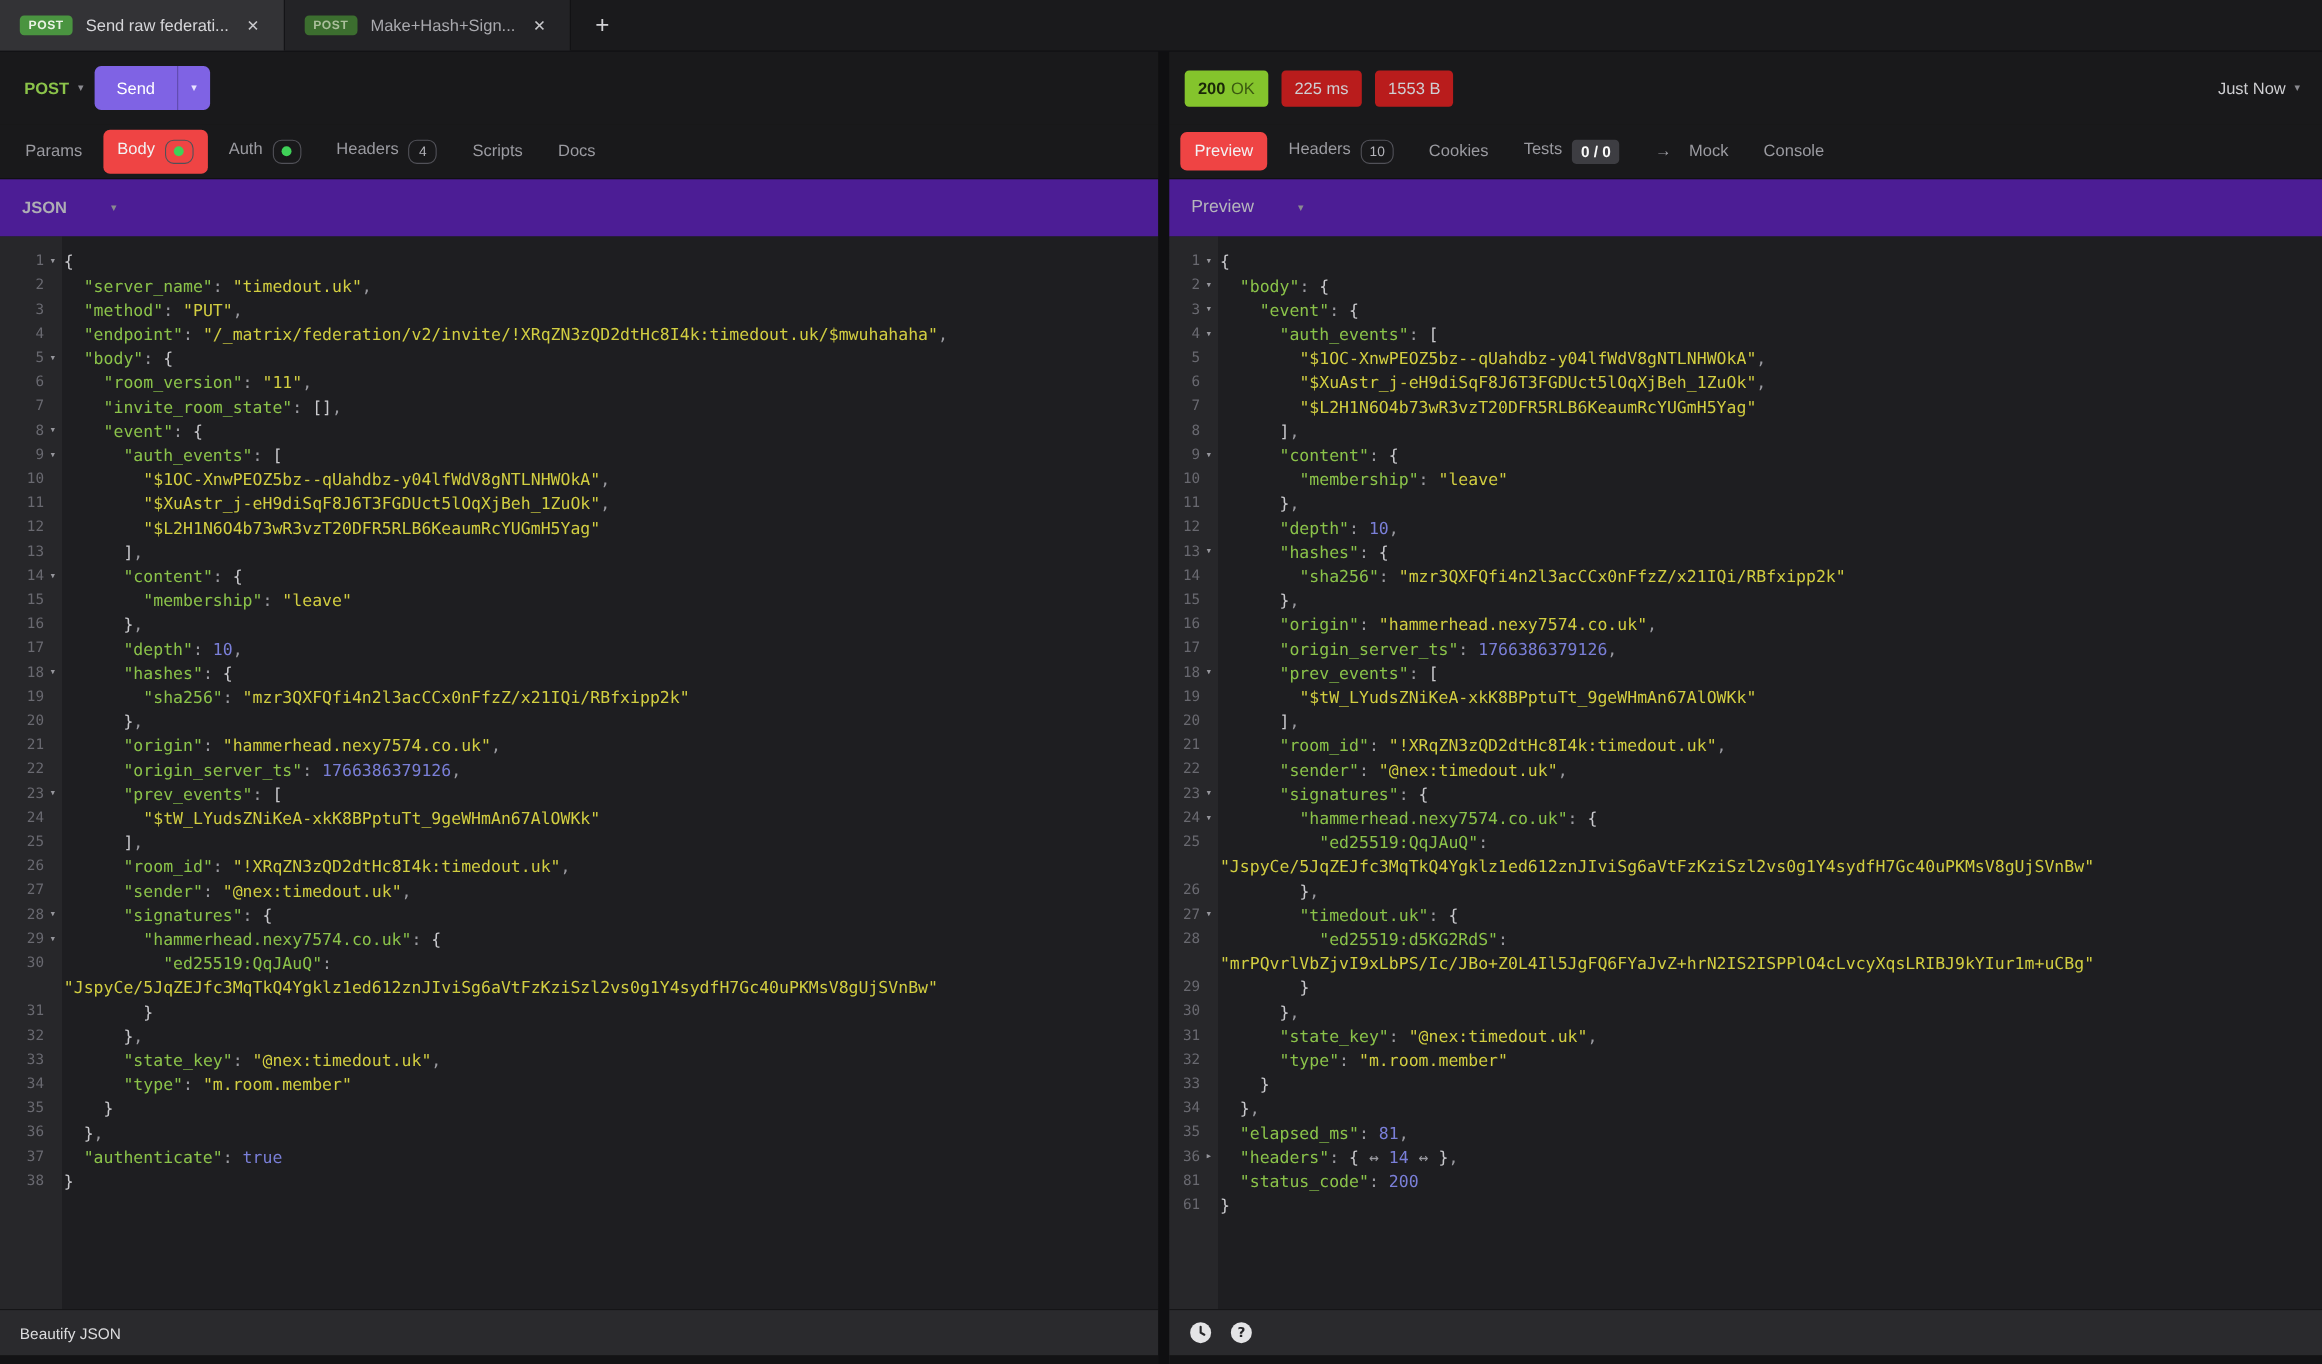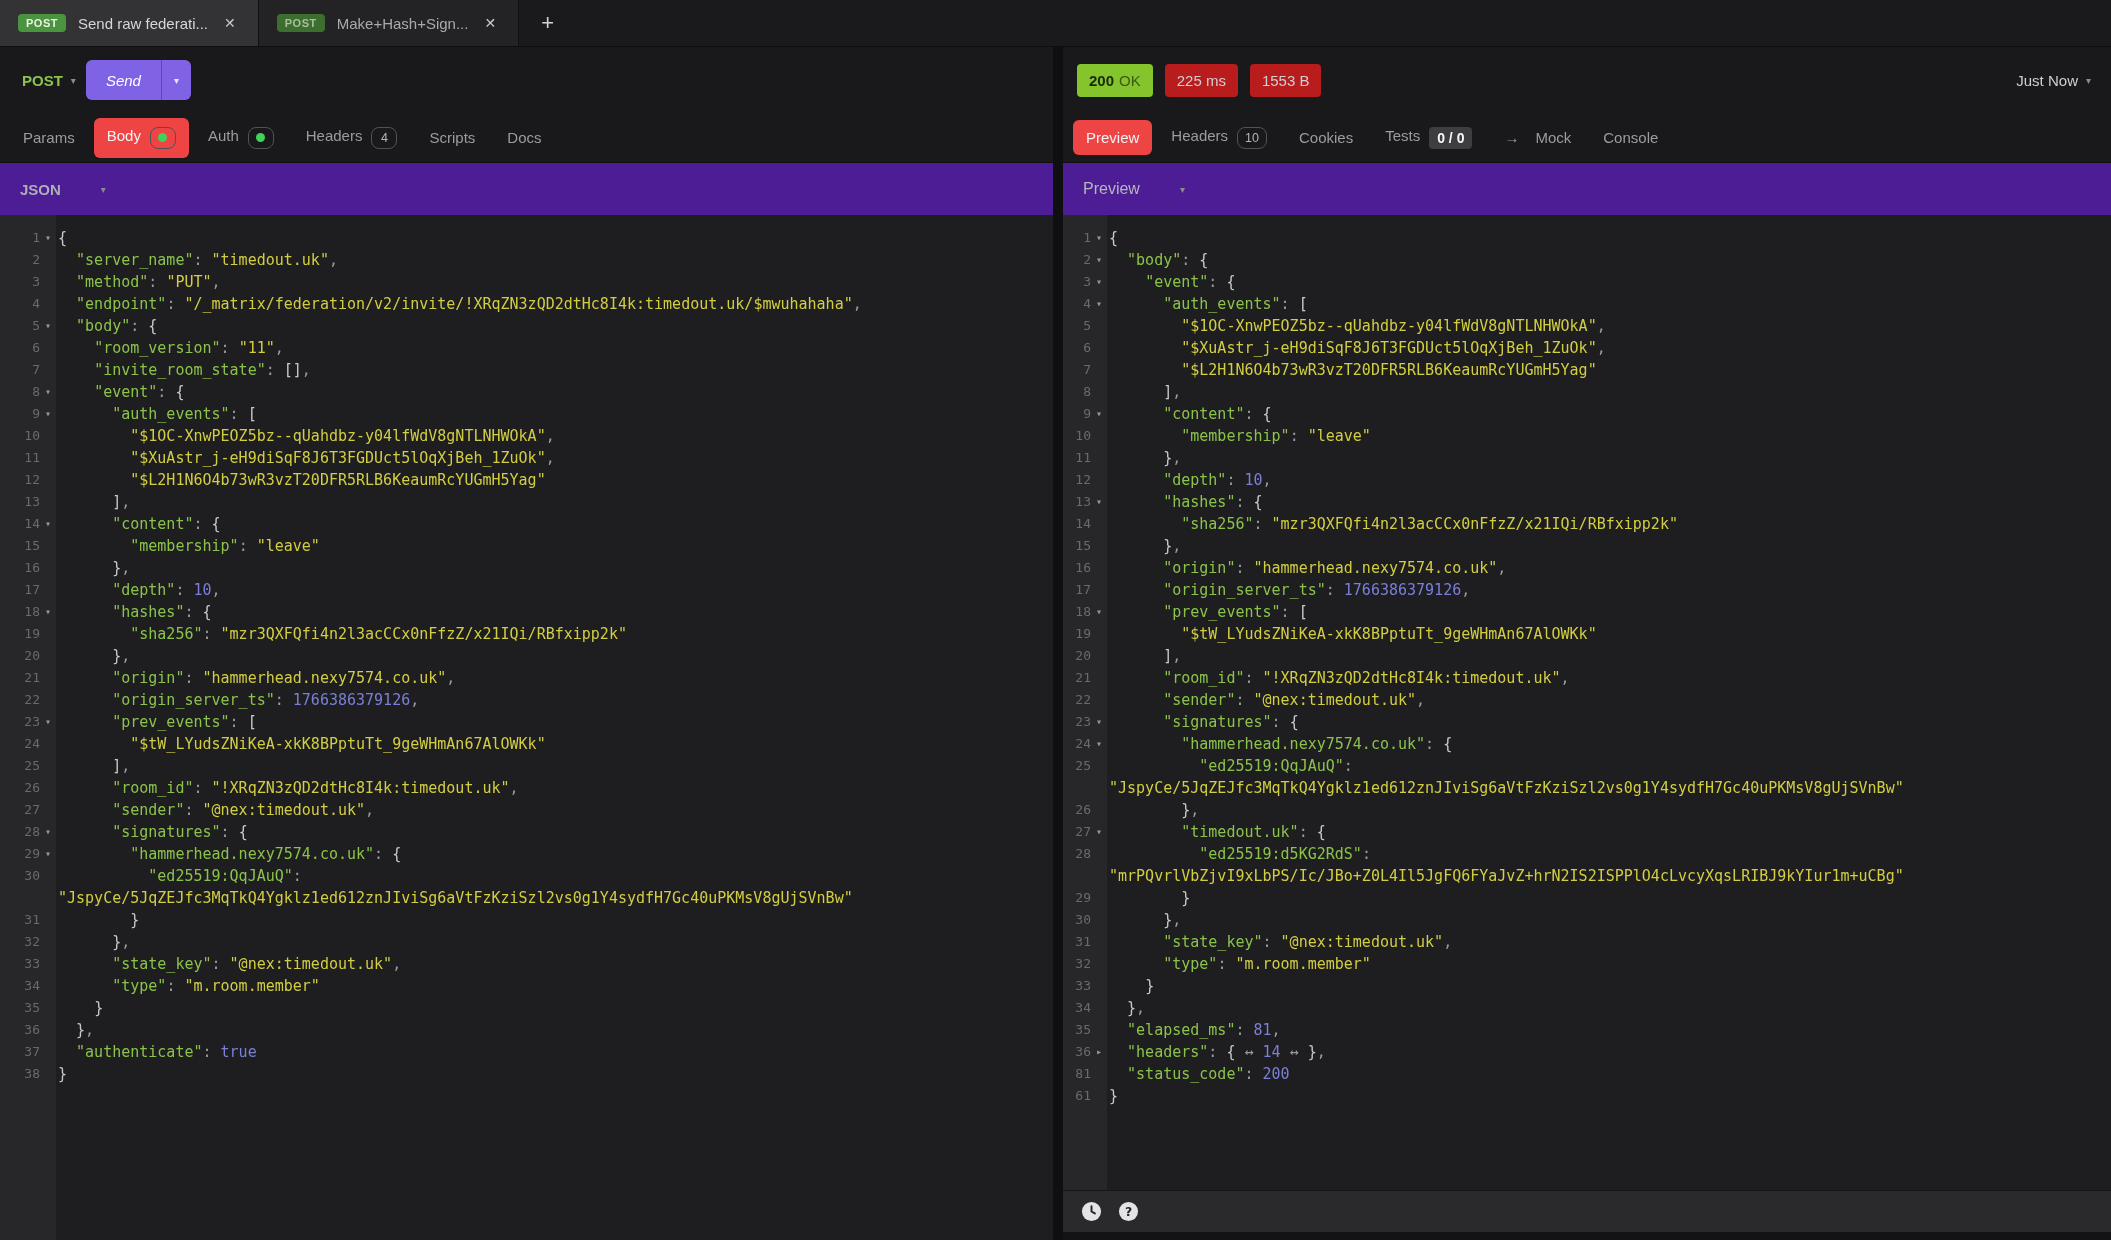--- a/index.html
+++ b/index.html
@@ -25,21 +25,21 @@
   .vdivider { background:#0f0f11; }
   .pane { display:flex; flex-direction:column; min-height:0; }
 
   
   .toprow { height:66px; flex:none; background:#19191b; display:flex; align-items:center; padding:0 14px; }
   .method-select { display:flex; align-items:center; gap:8px; padding:0 10px 0 8px; }
   .method-label { color:var(--method-green,#8bc34a); font-size:15px; font-weight:600; }
   .chev { color:#8a8a90; font-size:10px; }
   .url-text { flex:1; color:#dcdcdf; font-size:15px; white-space:nowrap; overflow:hidden; padding-left:6px; }
   .send-btn { display:flex; align-items:stretch; height:40px; border-radius:6px; overflow:hidden; background:var(--accent-purple,#7f63e4); flex:none; }
-  .send-main { display:flex; align-items:center; padding:0 20px; color:#fff; font-size:15px;font-style:italic; }
+  .send-main { display:flex; align-items:center; padding:0 20px; color:#fff; font-size:15px; }
   .send-arrow { display:flex; align-items:center; padding:0 12px; border-left:1px solid rgba(0,0,0,.25); }
   .send-arrow .chev { color:#e8e2ff; }
 
   .status-badges { display:flex; align-items:center; gap:12px; }
   .status-pill { font-size:15px; padding:8px 12px; border-radius:4px; background:#b91c1c; color:#cfcfd3; }
   .status-pill.ok { background:var(--status-green,#84c42c); }
   .status-pill.ok b { color:rgba(0,0,0,.8); font-weight:700; }
   .status-pill.ok span { color:rgba(20,30,0,.65); margin-left:5px; }
   .age-select { margin-left:auto; display:flex; align-items:center; gap:8px; color:#cfcfd2; font-size:15px; padding-right:6px; }
 
@@ -187,20 +187,23 @@
           <div class="cl"><span class="ln">31</span><span class="fd"></span><span class="ct">        <span class="tk-p">}</span></span></div>
           <div class="cl"><span class="ln">32</span><span class="fd"></span><span class="ct">      <span class="tk-p">}</span><span class="tk-d">,</span></span></div>
           <div class="cl"><span class="ln">33</span><span class="fd"></span><span class="ct">      <span class="tk-k">"state_key"</span><span class="tk-d">: </span><span class="tk-s">"@nex:timedout.uk"</span><span class="tk-d">,</span></span></div>
           <div class="cl"><span class="ln">34</span><span class="fd"></span><span class="ct">      <span class="tk-k">"type"</span><span class="tk-d">: </span><span class="tk-s">"m.room.member"</span></span></div>
           <div class="cl"><span class="ln">35</span><span class="fd"></span><span class="ct">    <span class="tk-p">}</span></span></div>
           <div class="cl"><span class="ln">36</span><span class="fd"></span><span class="ct">  <span class="tk-p">}</span><span class="tk-d">,</span></span></div>
           <div class="cl"><span class="ln">37</span><span class="fd"></span><span class="ct">  <span class="tk-k">"authenticate"</span><span class="tk-d">: </span><span class="tk-n">true</span></span></div>
           <div class="cl"><span class="ln">38</span><span class="fd"></span><span class="ct"><span class="tk-p">}</span></span></div>
         </div>
 
+      <div class="footer">
+        <span class="beautify">Beautify JSON</span>
+      </div>
     </div>
 
     <div class="vdivider"></div>
 
     <div class="pane">
       <div class="toprow">
         <div class="status-badges">
           <span class="status-pill ok"><b>200</b><span>OK</span></span>
           <span class="status-pill">225 ms</span>
           <span class="status-pill">1553 B</span>

